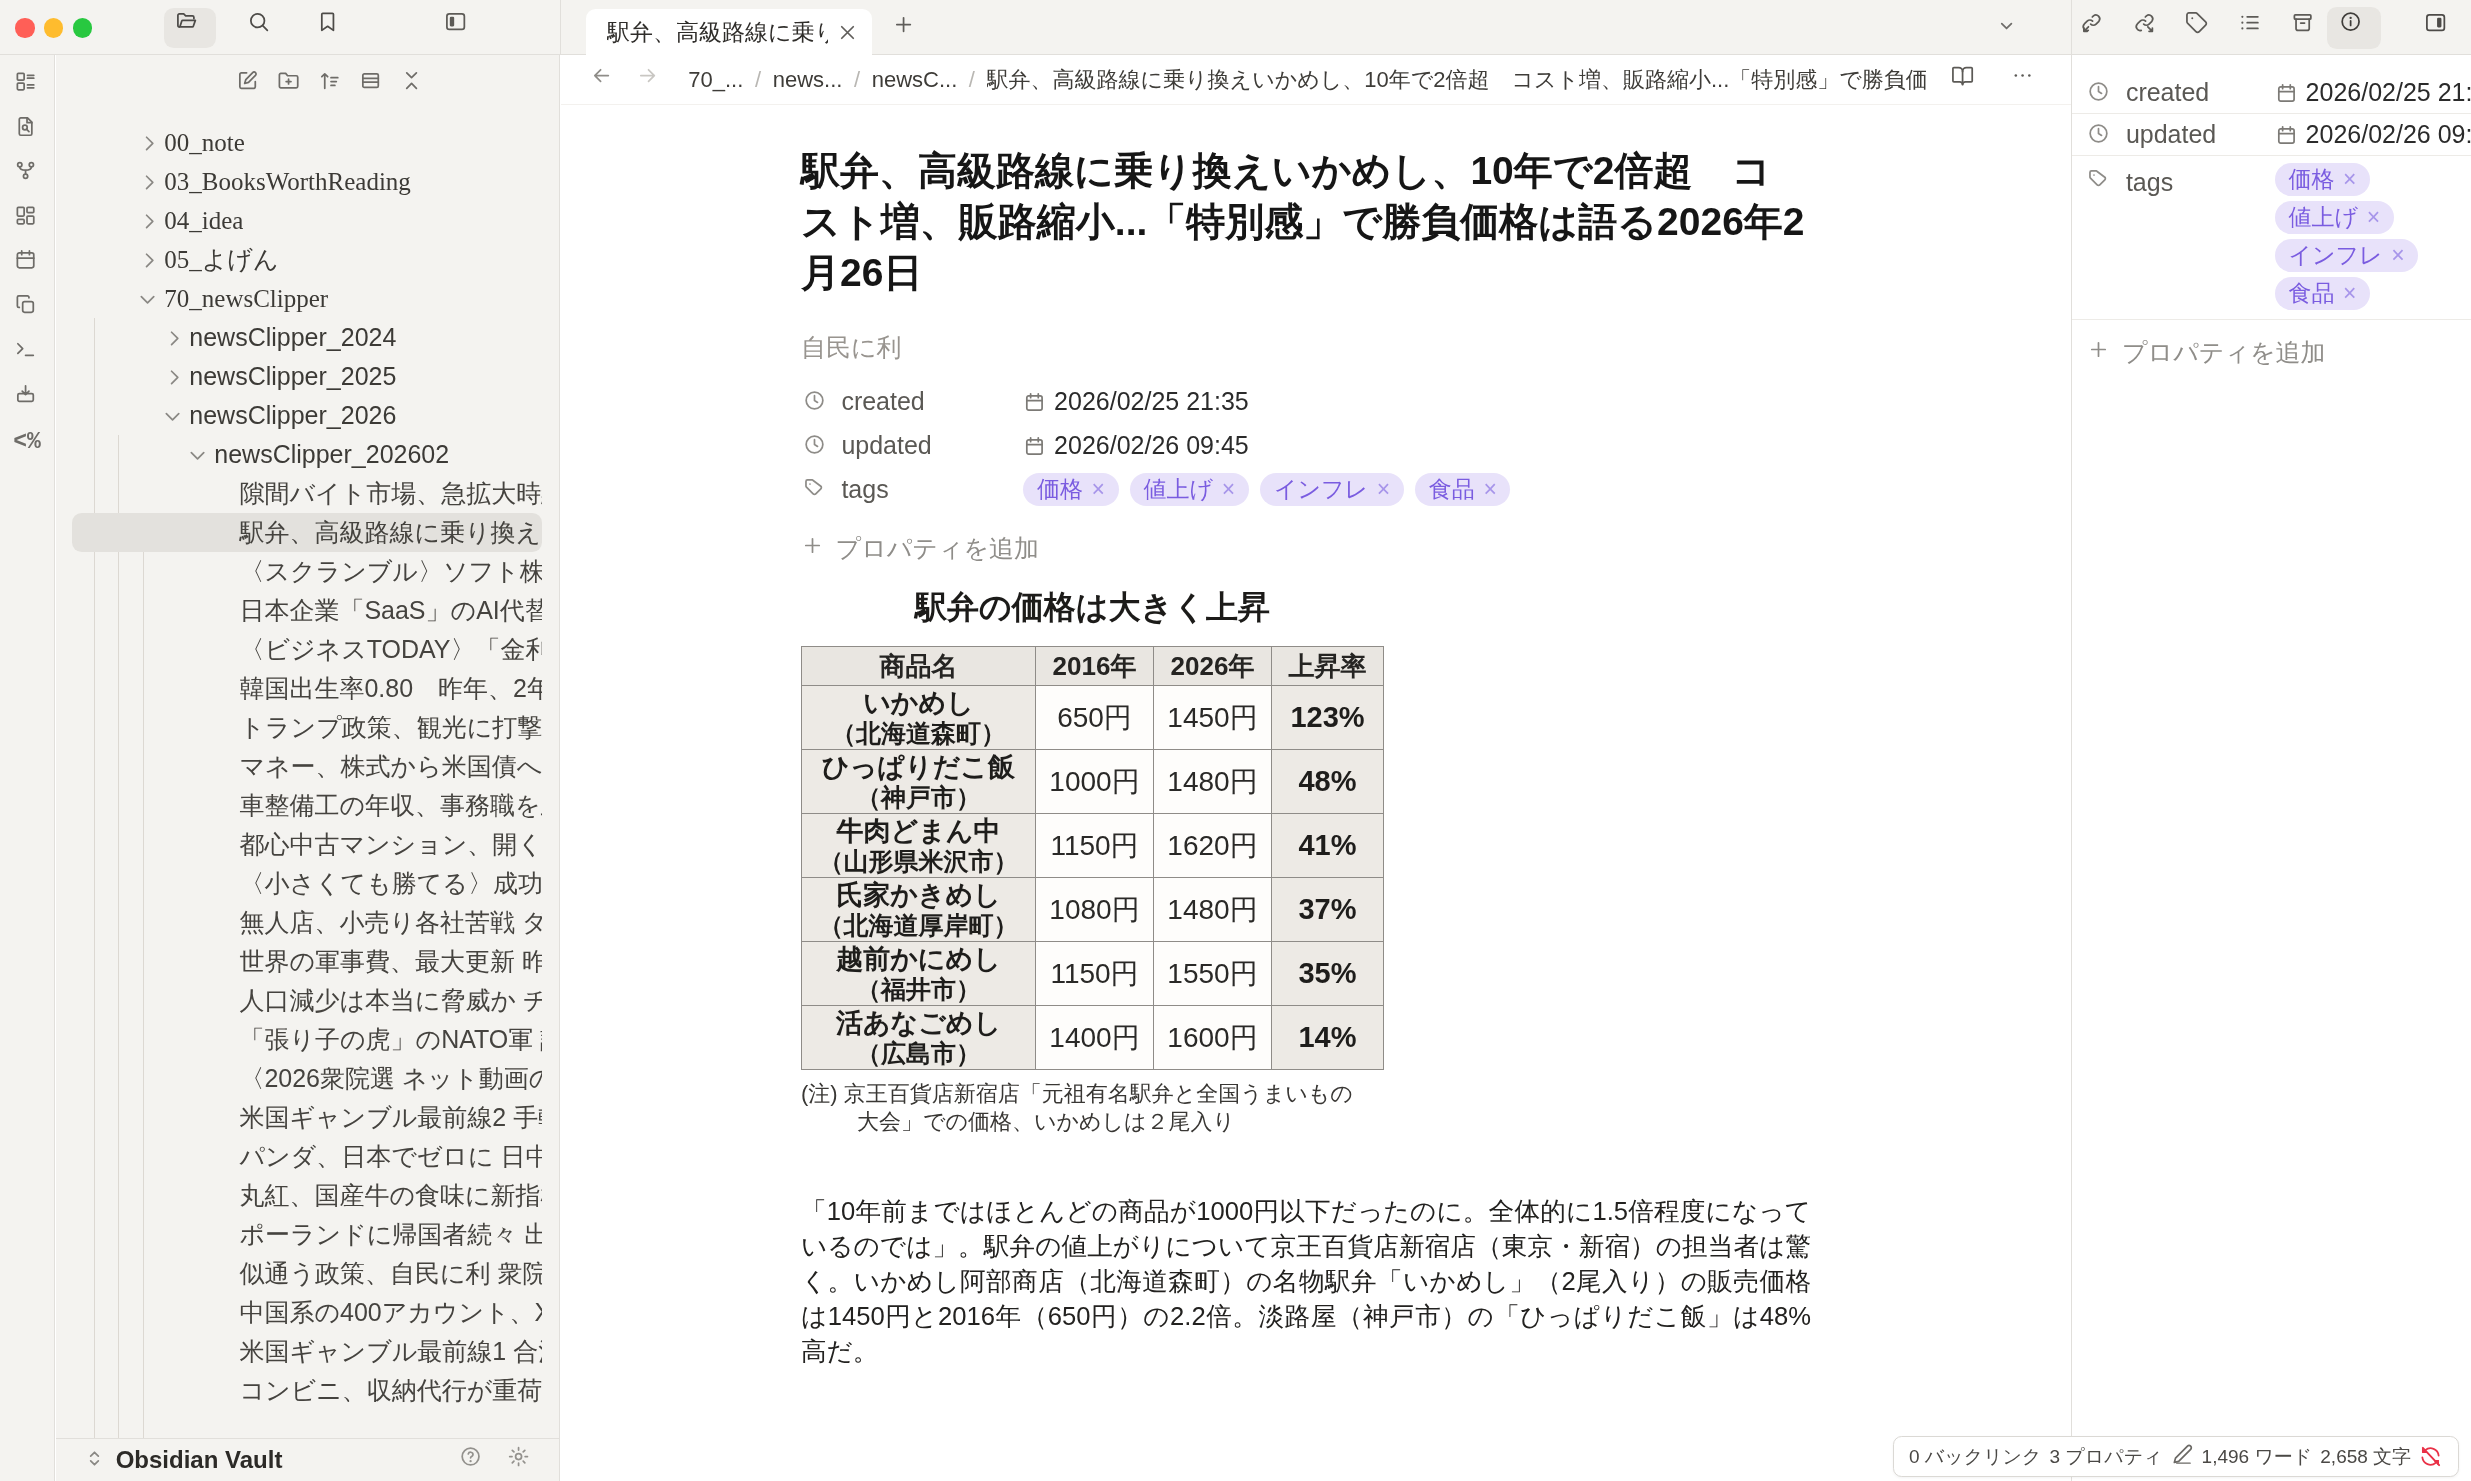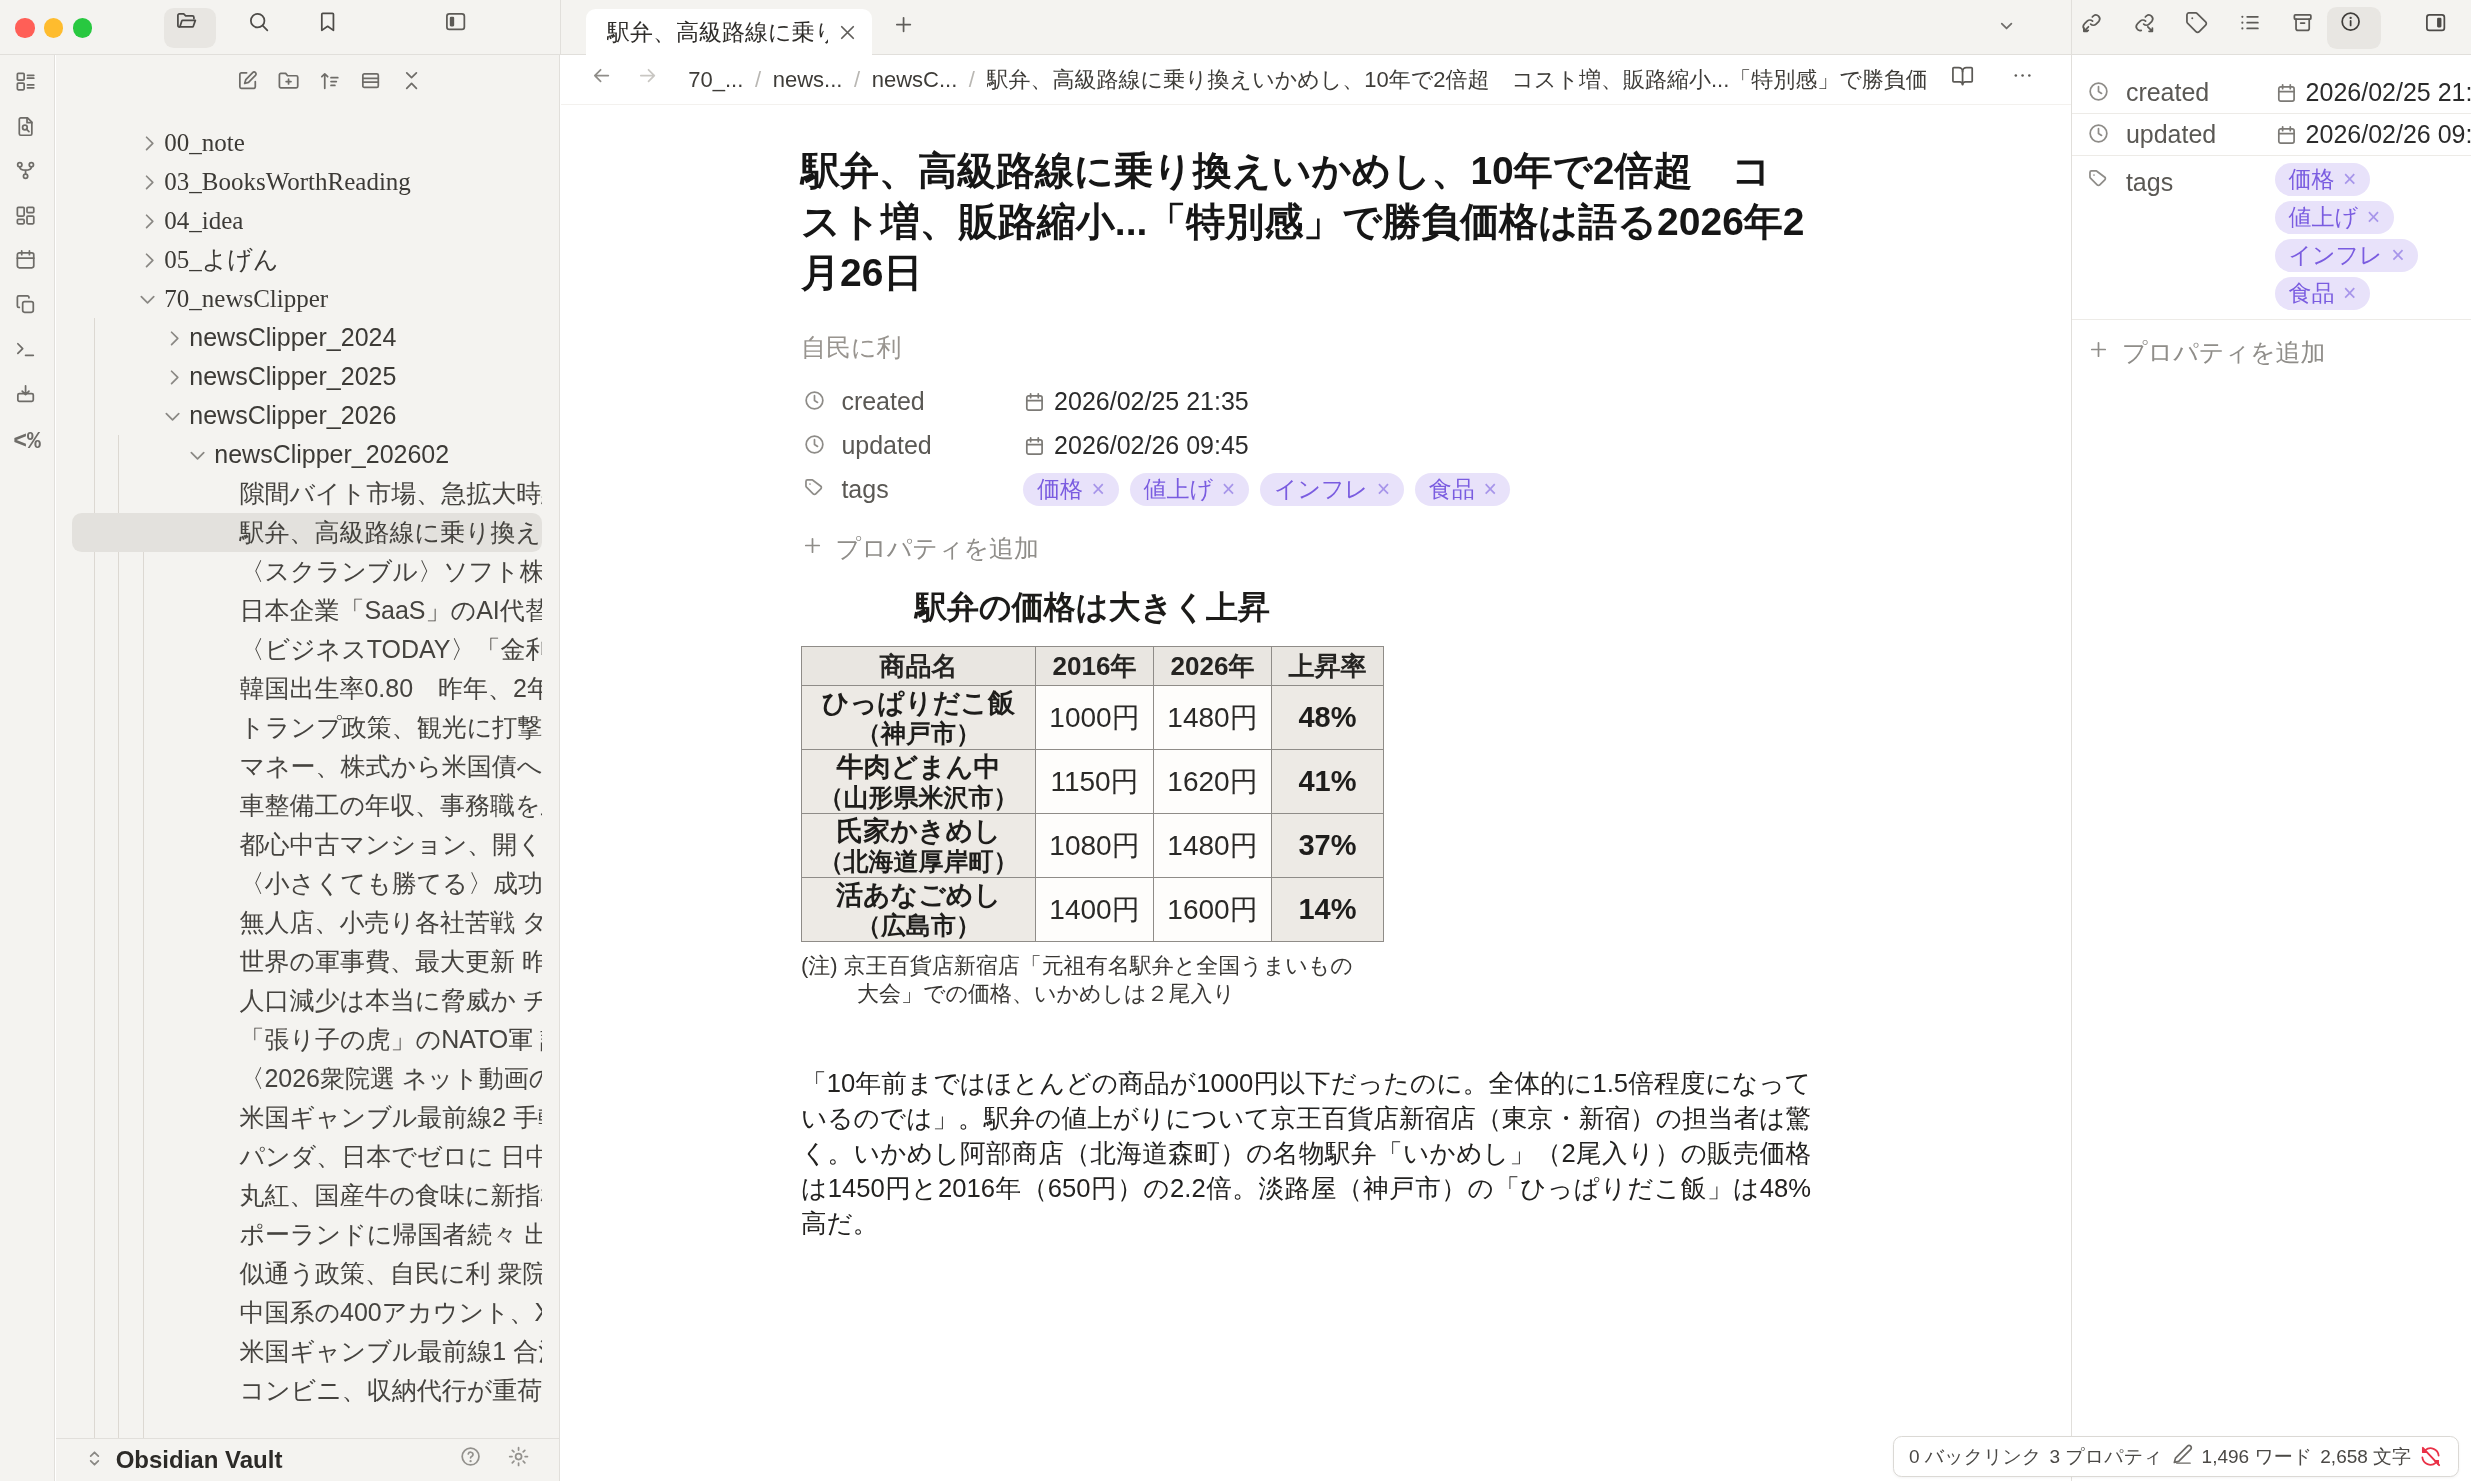--- a/index.html
+++ b/index.html
@@ -632,20 +632,29 @@
             <tr>
               <th>商品名</th>
               <th>2016年</th>
               <th>2026年</th>
               <th>上昇率</th>
             </tr>
           </thead>
         <tbody>
             <tr>
     <td class="cname">
+                <div class="fn">いかめし</div>
+                <div class="loc">（北海道森町）</div>
+              </td>
+    <td class="cnum c16">650円</td>
+    <td class="cnum c26">1450円</td>
+    <td class="crate cr">123%</td>
+  </tr>
+            <tr>
+    <td class="cname">
                 <div class="fn">ひっぱりだこ飯</div>
                 <div class="loc">（神戸市）</div>
               </td>
     <td class="cnum c16">1000円</td>
     <td class="cnum c26">1480円</td>
     <td class="crate cr">48%</td>
   </tr>
             <tr>
     <td class="cname">
                 <div class="fn">牛肉どまん中</div>
@@ -659,20 +668,29 @@
     <td class="cname">
                 <div class="fn">氏家かきめし</div>
                 <div class="loc">（北海道厚岸町）</div>
               </td>
     <td class="cnum c16">1080円</td>
     <td class="cnum c26">1480円</td>
     <td class="crate cr">37%</td>
   </tr>
             <tr>
     <td class="cname">
+                <div class="fn">越前かにめし</div>
+                <div class="loc">（福井市）</div>
+              </td>
+    <td class="cnum c16">1150円</td>
+    <td class="cnum c26">1550円</td>
+    <td class="crate cr">35%</td>
+  </tr>
+            <tr>
+    <td class="cname">
                 <div class="fn">活あなごめし</div>
                 <div class="loc">（広島市）</div>
               </td>
     <td class="cnum c16">1400円</td>
     <td class="cnum c26">1600円</td>
     <td class="crate cr">14%</td>
   </tr>
           </tbody>
       </table>
       <div class="fig-note">(注) 京王百貨店新宿店「元祖有名駅弁と全国うまいもの大会」での価格、いかめしは２尾入り</div>

